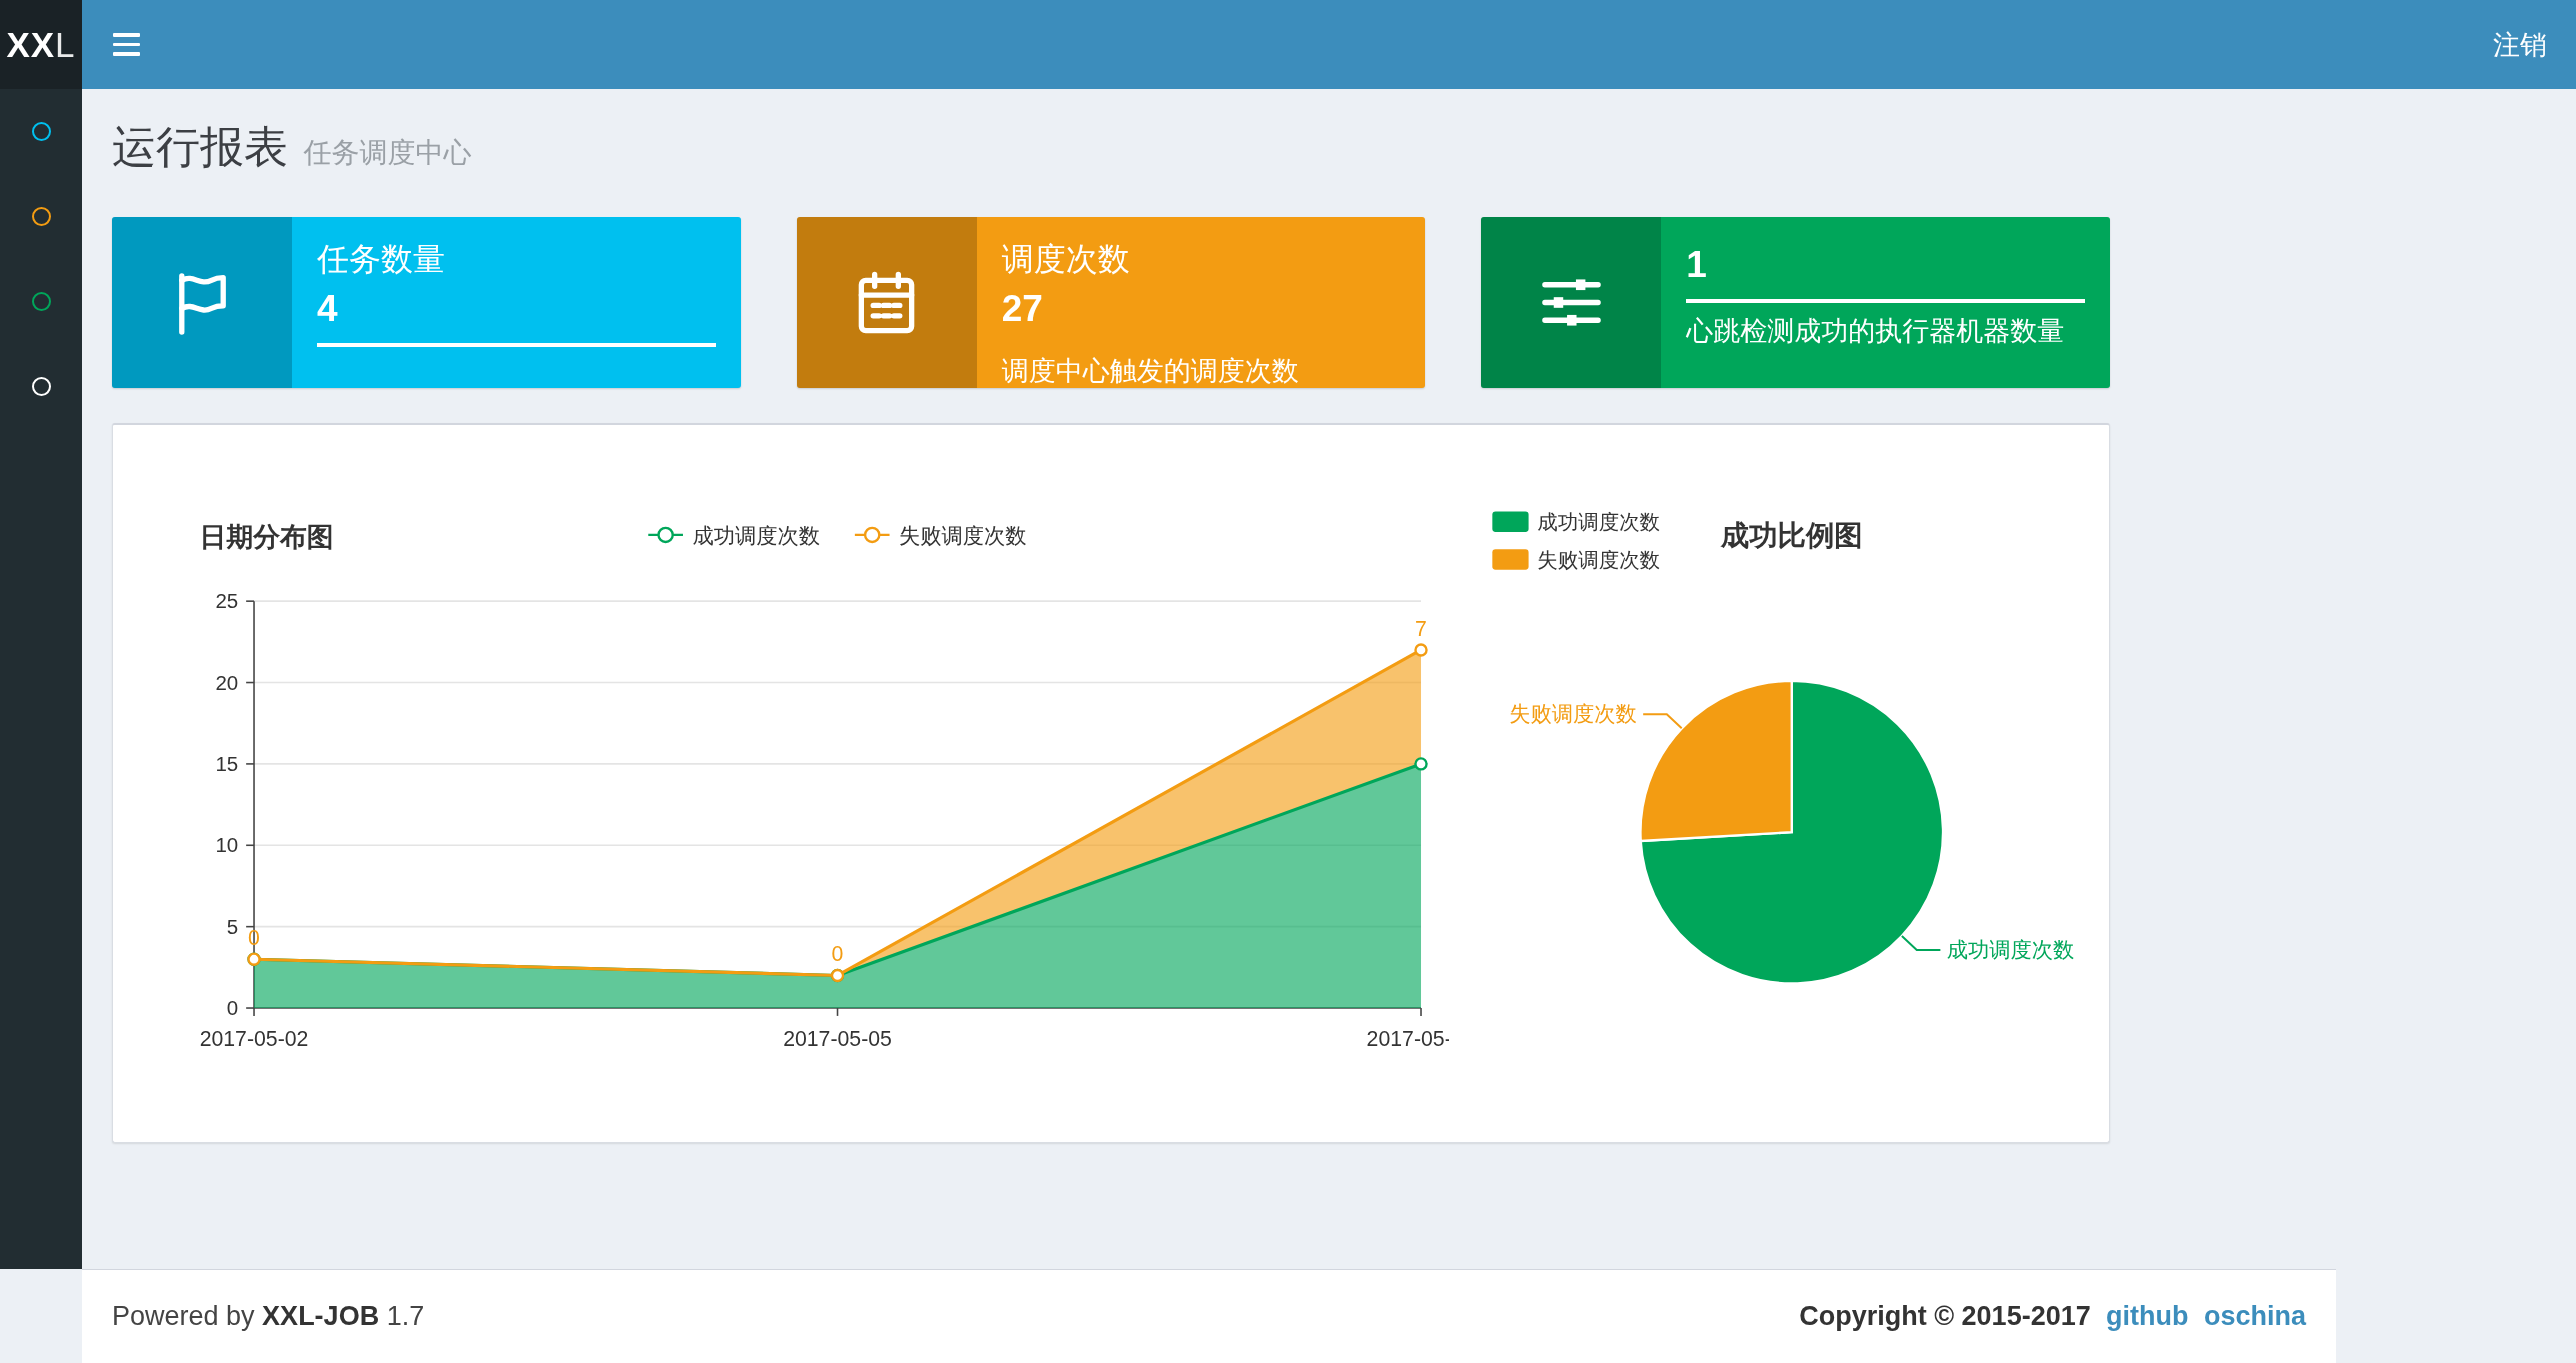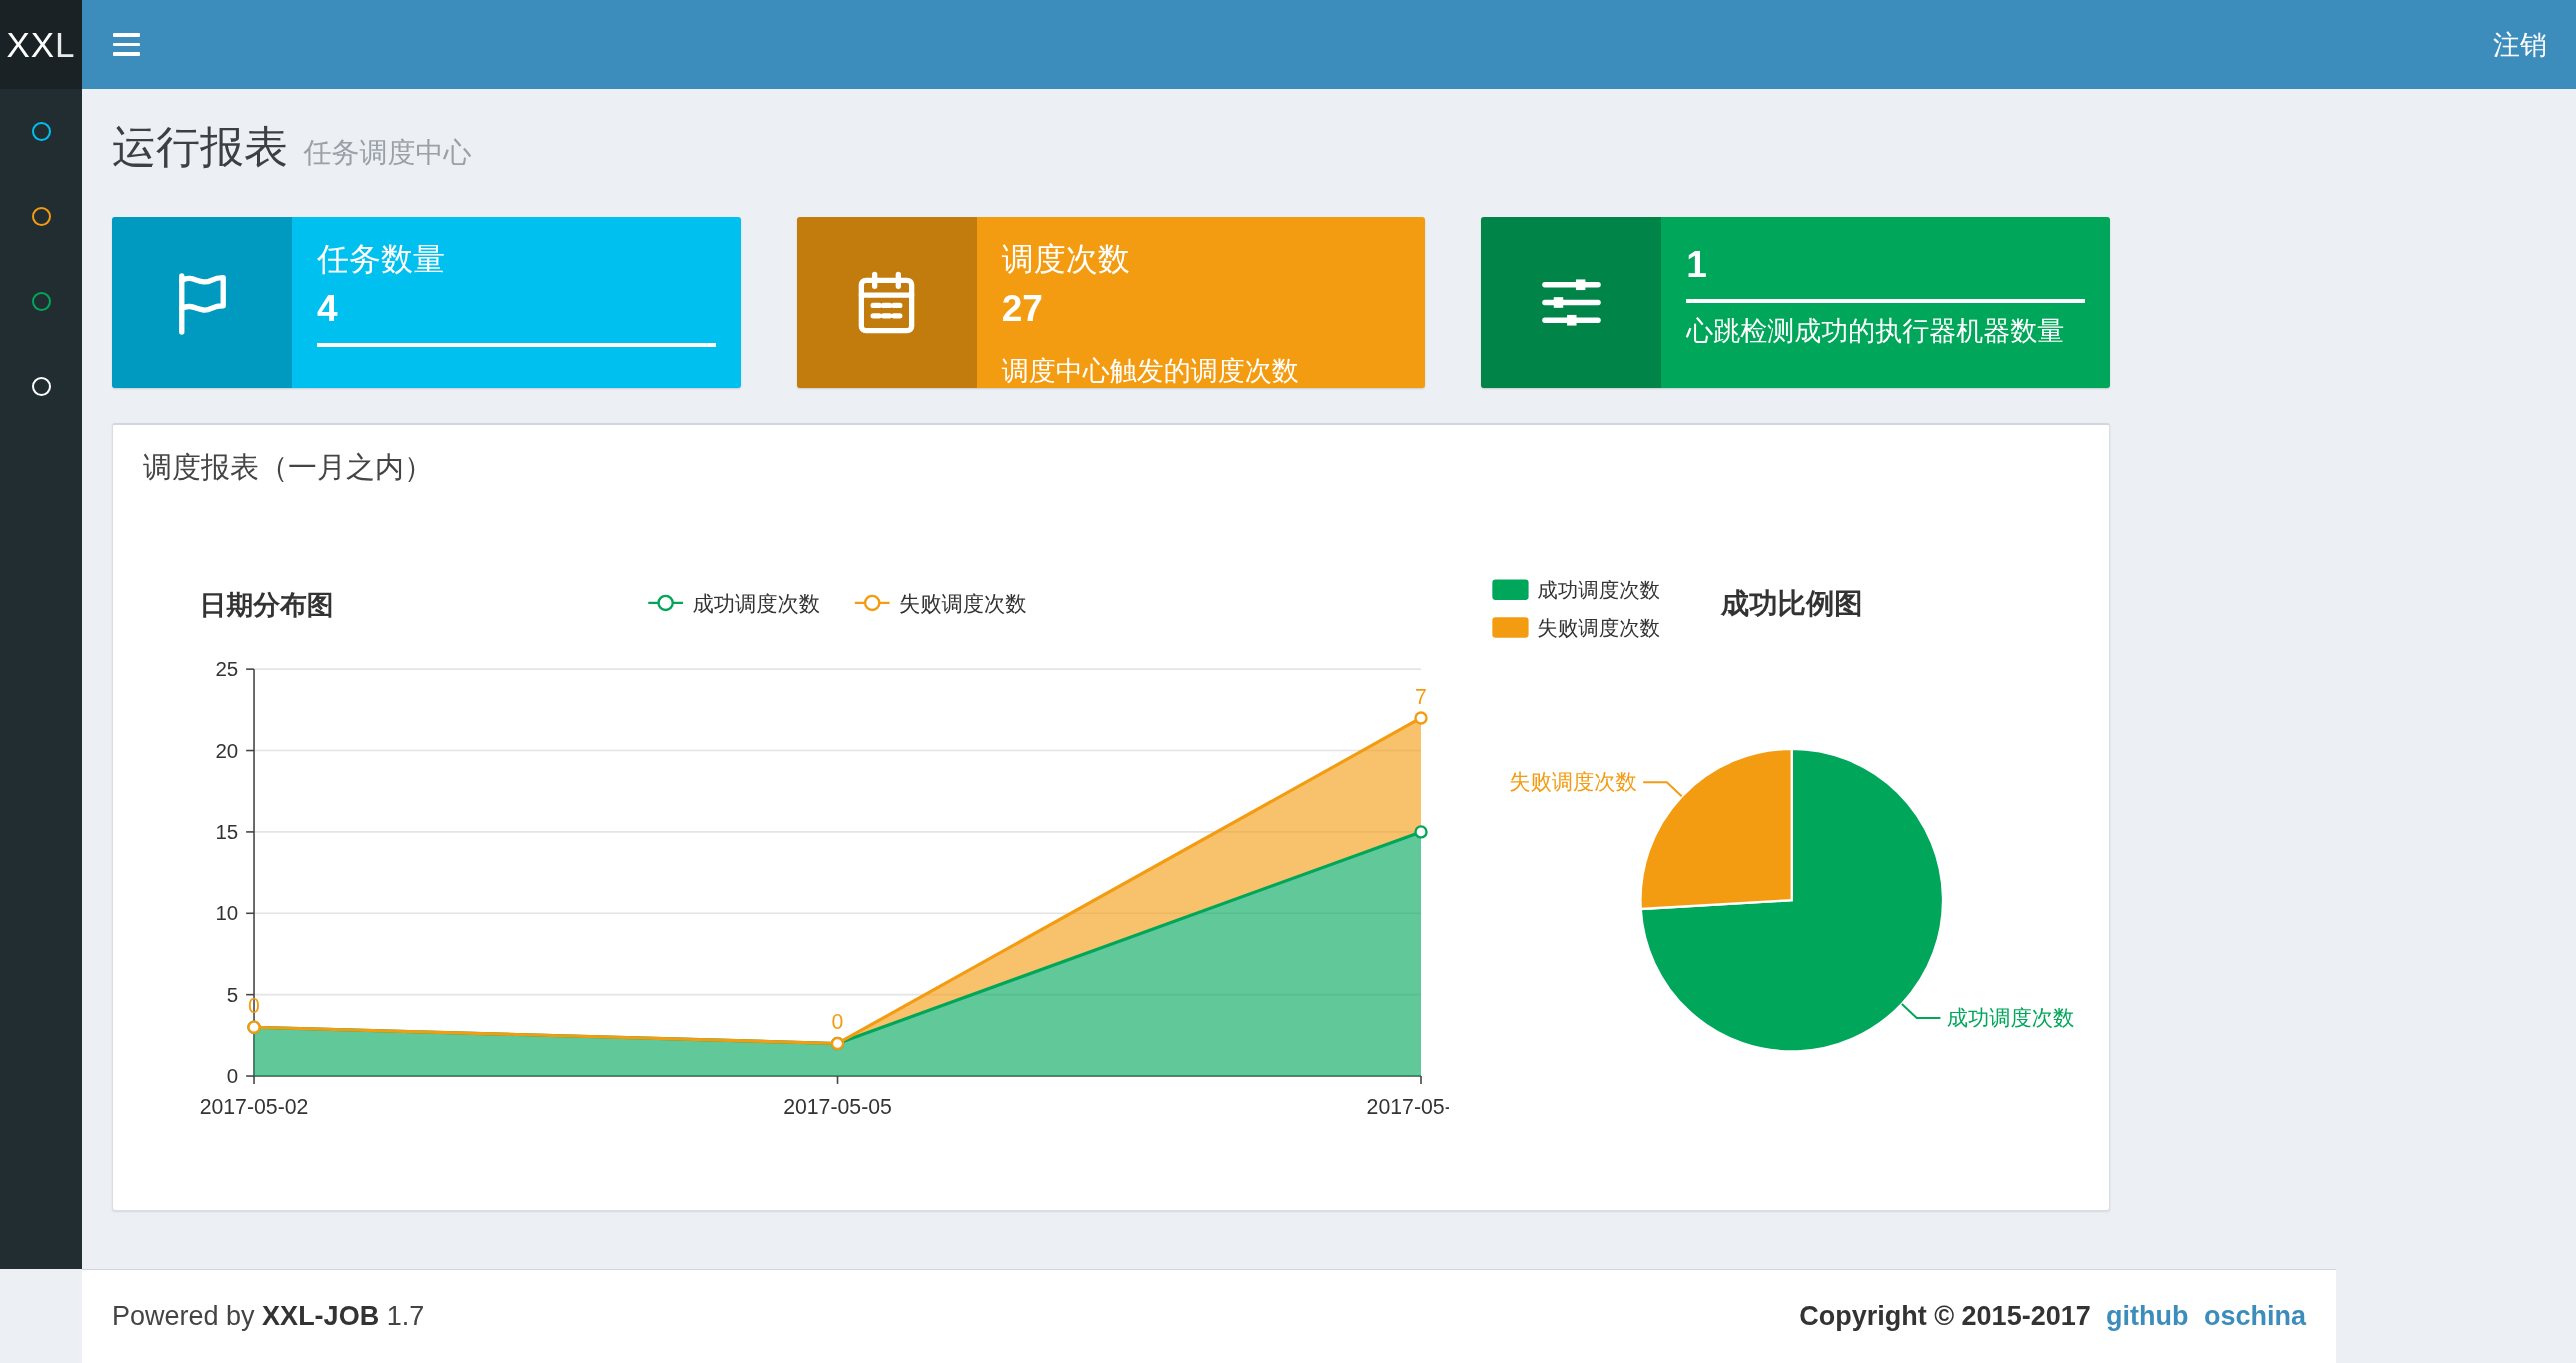--- a/index.html
+++ b/index.html
@@ -6,21 +6,21 @@
   html,body { margin:0; padding:0; }
   body {
     width:2576px; height:1363px; position:relative; overflow:hidden;
     background:#ecf0f5;
     font-family:"Liberation Sans","DejaVu Sans",sans-serif;
     color:#333;
   }
   
   .navbar { position:absolute; top:0; left:0; width:2576px; height:89px; background:#3c8dbc; display:flex; align-items:stretch; z-index:10; }
   .logo { width:82px; background:#1a2226; color:#fff; display:flex; align-items:center; justify-content:center; font-size:35px; letter-spacing:1px; }
-  .logo .bold { font-weight:normal; }
+  .logo .bold { font-weight:bold; }
   .logo .light { font-weight:normal; opacity:.9; }
   .hamburger { width:89px; display:flex; flex-direction:column; align-items:center; justify-content:center; cursor:pointer; }
   .hamburger span { display:block; width:27px; height:3.9px; background:#fff; margin:2.9px 0; border-radius:1px; }
   .logout { margin-left:auto; display:flex; align-items:center; padding:0 29px; color:#ffffff; font-size:27px; cursor:pointer; text-decoration:none; }
   
   .sidebar { position:absolute; top:89px; left:0; width:82px; height:1180px; background:#222d32; }
   .sidebar-item { height:85px; display:flex; align-items:center; justify-content:center; cursor:pointer; }
   .ring { width:19px; height:19px; border-radius:50%; border:2.9px solid #fff; }
   
   .content { position:absolute; left:82px; top:89px; width:2058px; }
@@ -136,21 +136,20 @@
         <div class="ib-progress">
             <div class="ib-progress-bar"></div>
           </div>
         <div class="ib-desc">心跳检测成功的执行器机器数量</div>
       </div>
     </div>
 
   </div>
 
   <div class="panel">
-    <div class="panel-header">调度报表（一月之内）</div>
     <div class="panel-body">
       <svg id="line-chart" width="1543" height="684" viewBox="0 0 1600 710">
           <text x="16" y="62" font-size="34" font-weight="bold" fill="#333">日期分布图</text>
           <g cursor="pointer">
             <line x1="585" y1="48" x2="629" y2="48" stroke="#00a65a" stroke-width="3"></line>
             <circle cx="607" cy="48" r="9" fill="#fff" stroke="#00a65a" stroke-width="3"></circle>
             <text x="641" y="58" font-size="27" fill="#333">成功调度次数</text>
           </g>
           <g cursor="pointer">
             <line x1="847" y1="48" x2="891" y2="48" stroke="#f39c12" stroke-width="3"></line>

